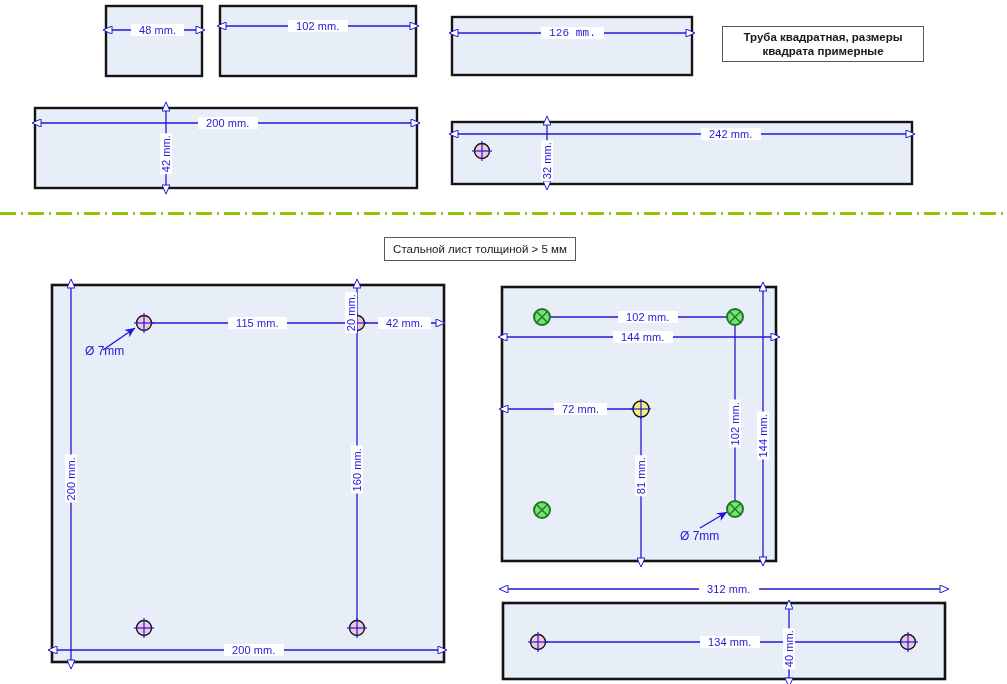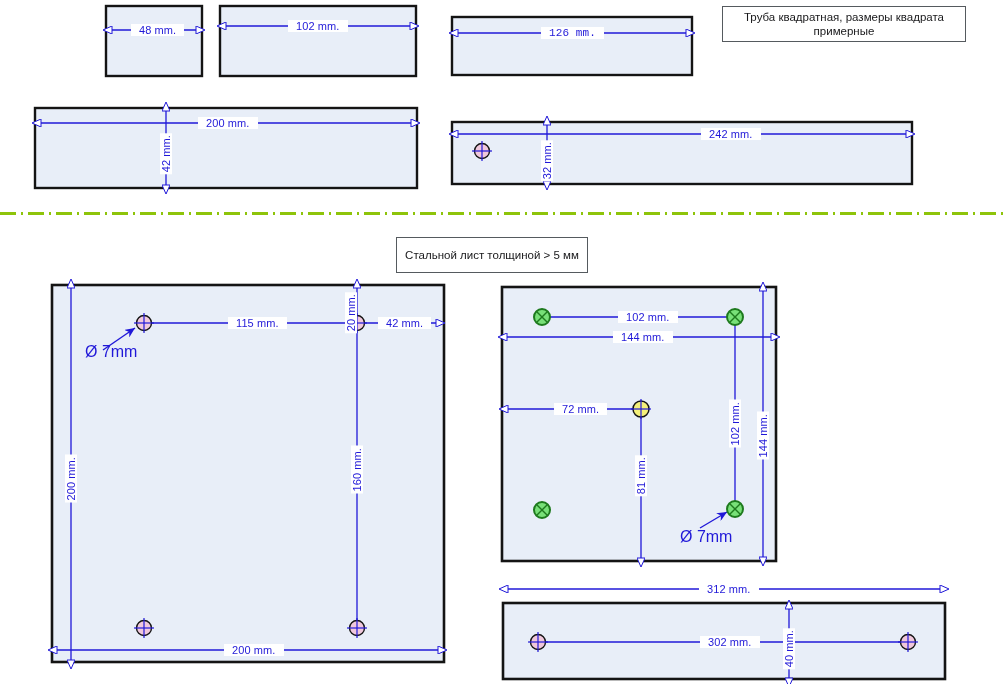--- a/index.html
+++ b/index.html
@@ -20,21 +20,21 @@
   .dim-label{
     position:absolute;background:#ffffff;color:#2018d8;
     font-size:11px;line-height:12px;white-space:nowrap;
     padding:0 8px;letter-spacing:0.1px;
   }
   .dim-label.vert{
     writing-mode:vertical-rl;transform:rotate(180deg);
     transform-origin:center center;padding:2px 0;
   }
   .callout-label{
-    position:absolute;color:#2018d8;font-size:16px;line-height:13px;
+    position:absolute;color:#2018d8;font-size:12px;line-height:13px;
     white-space:nowrap;background:transparent;
   }
 </style>
 </head>
 <body>
 
 <div id="stage">
 
   <svg id="draw" viewBox="0 0 1007 684" xmlns="http://www.w3.org/2000/svg">
     <defs>
@@ -180,23 +180,23 @@
         <line x1="538" y1="632" x2="538" y2="652" stroke="#2018d8" stroke-width="1.2"></line>
       </g>
       <g>
         <circle cx="908" cy="642" r="7.5" fill="#f0c8dc" stroke="#141414" stroke-width="1.4"></circle>
         <line x1="898" y1="642" x2="918" y2="642" stroke="#2018d8" stroke-width="1.2"></line>
         <line x1="908" y1="632" x2="908" y2="652" stroke="#2018d8" stroke-width="1.2"></line>
       </g>
     </g>
   </svg>
 
-  <div class="note-box" style="left:722px;top:6px;width:244px;height:36px;">Труба квадратная, размеры квадрата примерные</div>
-
-  <div class="note-box" style="left:396px;top:237px;width:192px;height:36px;">Стальной лист толщиной &gt; 5 мм</div>
+  <div class="note-box" style="left:722px;top:26px;width:202px;height:36px;font-weight:bold;">Труба квадратная, размеры квадрата примерные</div>
+
+  <div class="note-box" style="left:384px;top:237px;width:192px;height:24px;">Стальной лист толщиной &gt; 5 мм</div>
 
   <div class="dim-label" style="left:131px;top:24px;">48 mm.</div>
   <div class="dim-label" style="left:288px;top:20px;">102 mm.</div>
   <div class="dim-label" style="left:541px;top:27px;font-family:Liberation Mono, monospace;">126 mm.</div>
   <div class="dim-label" style="left:198px;top:117px;">200 mm.</div>
   <div class="dim-label vert" style="left:160px;top:133px;">42 mm.</div>
   <div class="dim-label" style="left:663px;top:128px;margin-left:38px;">242 mm.</div>
   <div class="dim-label vert" style="left:541px;top:140px;">32 mm.</div>
 
   <div class="dim-label" style="left:228px;top:317px;">115 mm.</div>
@@ -209,16 +209,16 @@
 
   <div class="dim-label" style="left:618px;top:311px;">102 mm.</div>
   <div class="dim-label" style="left:613px;top:331px;">144 mm.</div>
   <div class="dim-label" style="left:554px;top:403px;text-align:right;">72 mm.</div>
   <div class="dim-label vert" style="left:729px;top:400px;">102 mm.</div>
   <div class="dim-label vert" style="left:757px;top:412px;">144 mm.</div>
   <div class="dim-label vert" style="left:635px;top:455px;">81 mm.</div>
   <div class="callout-label" style="left:680px;top:530px;">Ø 7mm</div>
 
   <div class="dim-label" style="left:699px;top:583px;">312 mm.</div>
-  <div class="dim-label" style="left:700px;top:636px;">302 mm.</div>
+  <div class="dim-label" style="left:700px;top:636px;">134 mm.</div>
   <div class="dim-label vert" style="left:783px;top:628px;">40 mm.</div>
 
 </div>
 
 </body></html>

